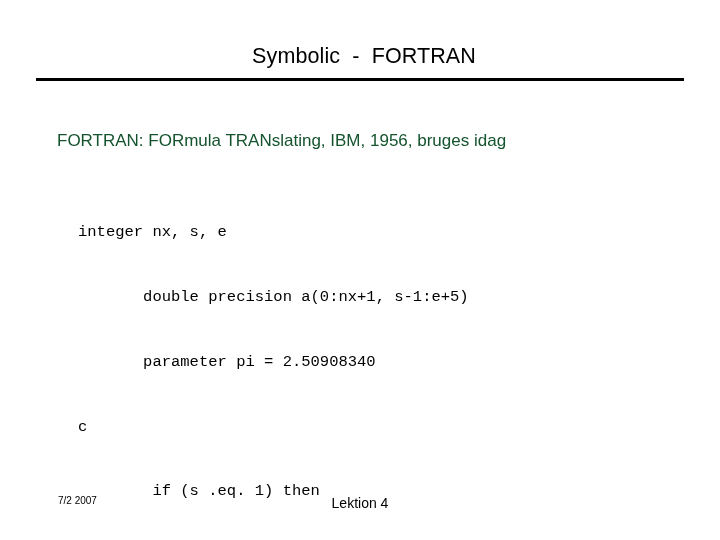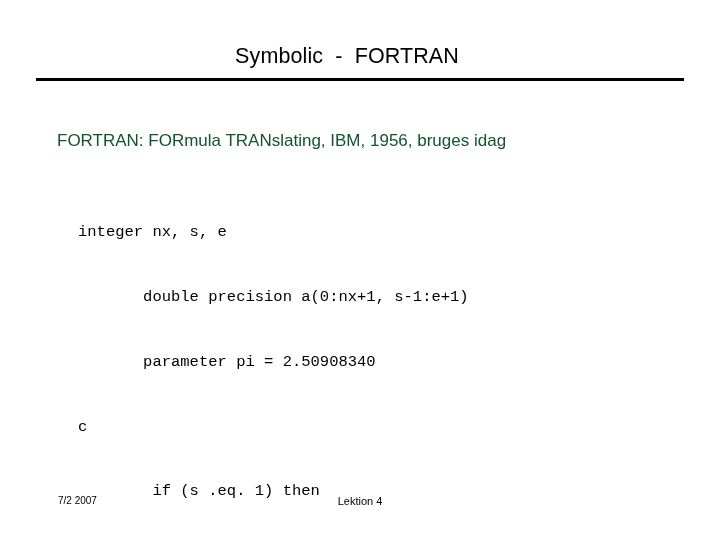--- a/index.html
+++ b/index.html
@@ -14,21 +14,21 @@
     height: 540px;
     background: #ffffff;
     overflow: hidden;
     font-family: "Liberation Sans", sans-serif;
     color: #000000;
   }
 
   
   #slide-title {
     position: absolute;
-    left: 23px;
+    left: 40px;
     top: 43px;
     width: 648px;
     text-align: center;
     font-family: "Liberation Sans", sans-serif;
     font-size: 21.5px;
     font-weight: normal;
     line-height: 26px;
     letter-spacing: 0.1px;
     color: #000000;
     white-space: pre;
@@ -84,39 +84,39 @@
     color: #000000;
     white-space: pre;
   }
   #footer-lesson {
     position: absolute;
     left: 0px;
     top: 495px;
     width: 720px;
     text-align: center;
     font-family: "Liberation Sans", sans-serif;
-    font-size: 11px;
+    font-size: 14px;
     color: #000000;
     white-space: pre;
   }
 </style>
 </head>
 <body>
 
 <div id="slide">
 
   <div id="slide-title">Symbolic  -  FORTRAN</div>
 
   <div id="title-rule"></div>
 
   <div id="subtitle">FORTRAN: FORmula TRANslating, IBM, 1956, bruges idag</div>
 
   <div id="code-block">
     <span class="code-line">integer nx, s, e</span>
-    <span class="code-line">       double precision a(0:nx+1, s-1:e+1)</span>
+    <span class="code-line">       double precision a(0:nx+1, s-1:e+5)</span>
     <span class="code-line">       parameter pi = 2.50908340</span>
     <span class="code-line">c</span>
     <span class="code-line">        if (s .eq. 1) then</span>
     
     
     
     
   </div>
 
   <div id="footer-date">7/2 2007</div>

